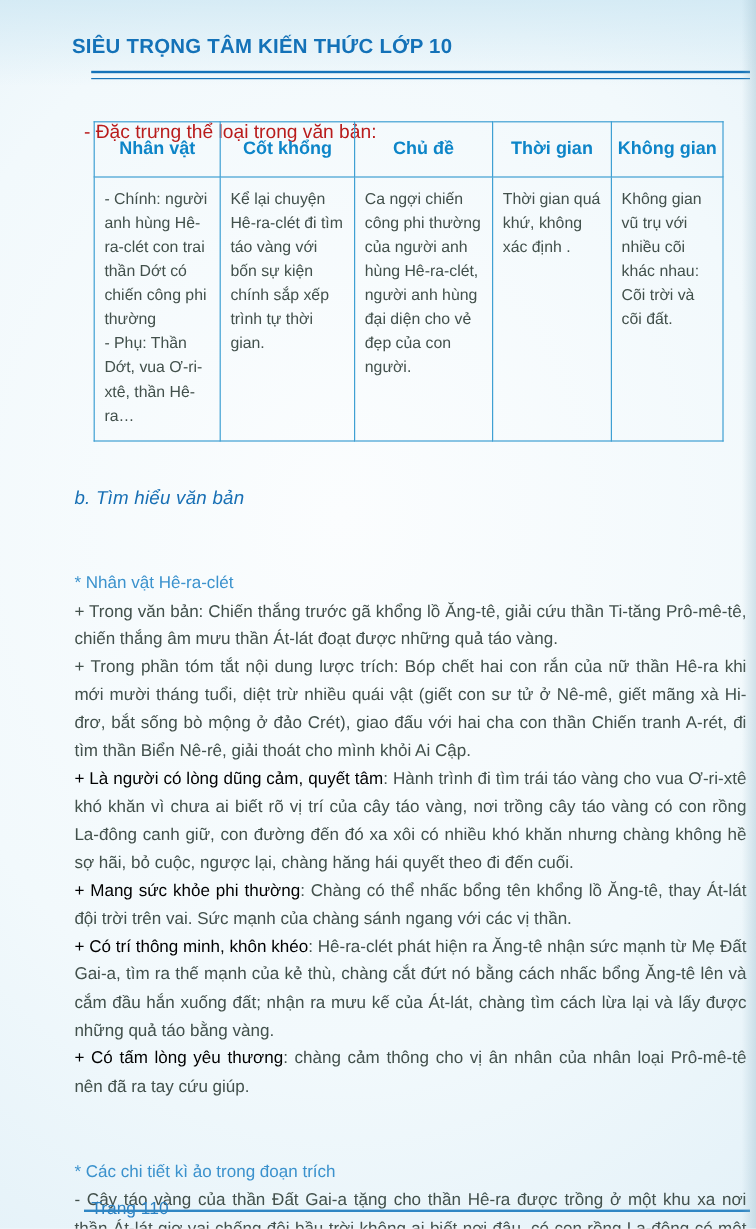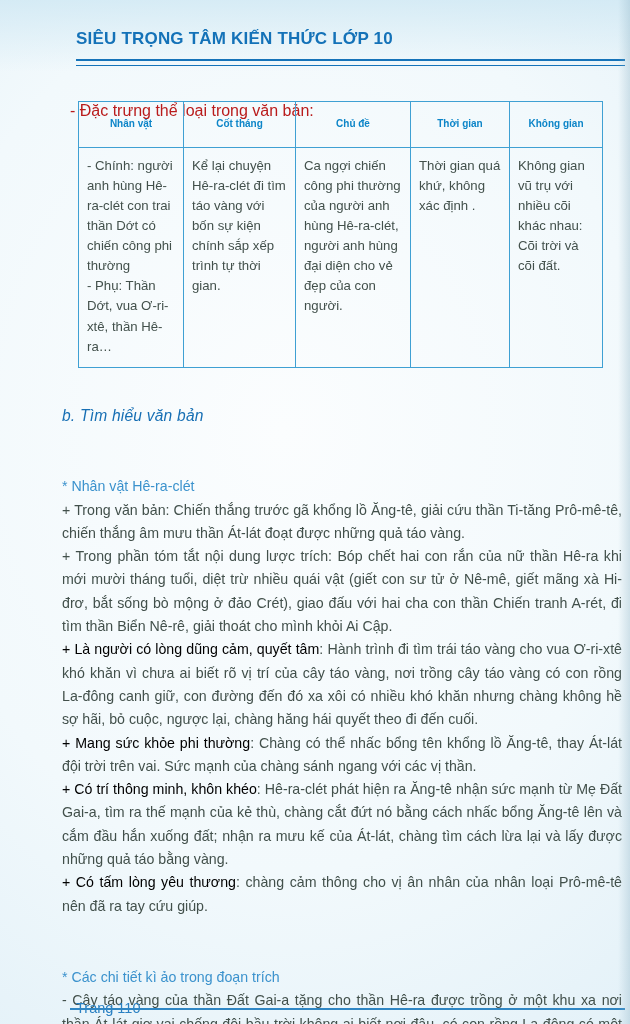--- a/index.html
+++ b/index.html
@@ -11,39 +11,39 @@
   body::before{ 
     content:"";position:absolute;left:0;right:0;top:0;height:72px;pointer-events:none;
     background:linear-gradient(180deg,#cde7f3 0%,rgba(205,231,243,0) 100%);opacity:.75;
   }
   body::after{ 
     content:"";position:absolute;top:0;right:0;bottom:0;width:12px;pointer-events:none;
     background:linear-gradient(270deg,rgba(150,185,202,.38),rgba(150,185,202,0));
   }
 
   .title{
-    position:absolute;left:76px;top:29px;font-size:17px;font-weight:bold;
+    position:absolute;left:60px;top:29px;font-size:17px;font-weight:bold;
     color:#1472b8;letter-spacing:.2px;white-space:nowrap;
   }
   .title-rule{
     position:absolute;left:76px;right:5px;top:59px;height:4px;
     border-top:2.5px solid #1573b9;border-bottom:1.5px solid #1573b9;
   }
   .intro{
     position:absolute;left:70px;top:79px;font-size:16px;color:#b91c1c;margin-top:23px;
   }
 
   table.genre{
     position:absolute;left:78px;top:101px;width:524px;
     border-collapse:collapse;table-layout:fixed;
   }
   .genre col.c0{width:105px}.genre col.c1{width:112px}.genre col.c2{width:115px}
   .genre col.c3{width:99px}.genre col.c4{width:93px}
   .genre th{
-    border:1.6px solid #3fa0d3;color:#0d85c8;font-weight:bold;font-size:10px;
+    border:1.6px solid #3fa0d3;color:#0d85c8;font-weight:bold;font-size:15px;
     text-align:center;vertical-align:middle;padding:4px 2px;height:46px;
     box-sizing:border-box;line-height:1.25;
   }
   .genre td{
     border:1.6px solid #3fa0d3;color:#42504b;font-size:13.2px;line-height:1.52;
     vertical-align:top;padding:8px 5px 10px 8px;
   }
   .genre td div{margin:0;}
 
   .content{
@@ -73,21 +73,21 @@
   <colgroup>
     <col class="c0">
       <col class="c1">
       <col class="c2">
       <col class="c3">
       <col class="c4">
   </colgroup>
   <thead>
     <tr id="genre-head">
         <th>Nhân vật</th>
-        <th>Cốt tháng</th>
+        <th>Cốt khổng</th>
         <th>Chủ đề</th>
         <th>Thời gian</th>
         <th>Không gian</th>
       </tr>
   </thead>
   <tbody>
     <tr id="genre-body">
         <td>
           <div>- Chính: người anh hùng Hê-ra-clét con trai thần Dớt có chiến công phi thường</div>
           <div>- Phụ: Thần Dớt, vua Ơ-ri-xtê, thần Hê-ra…</div>

